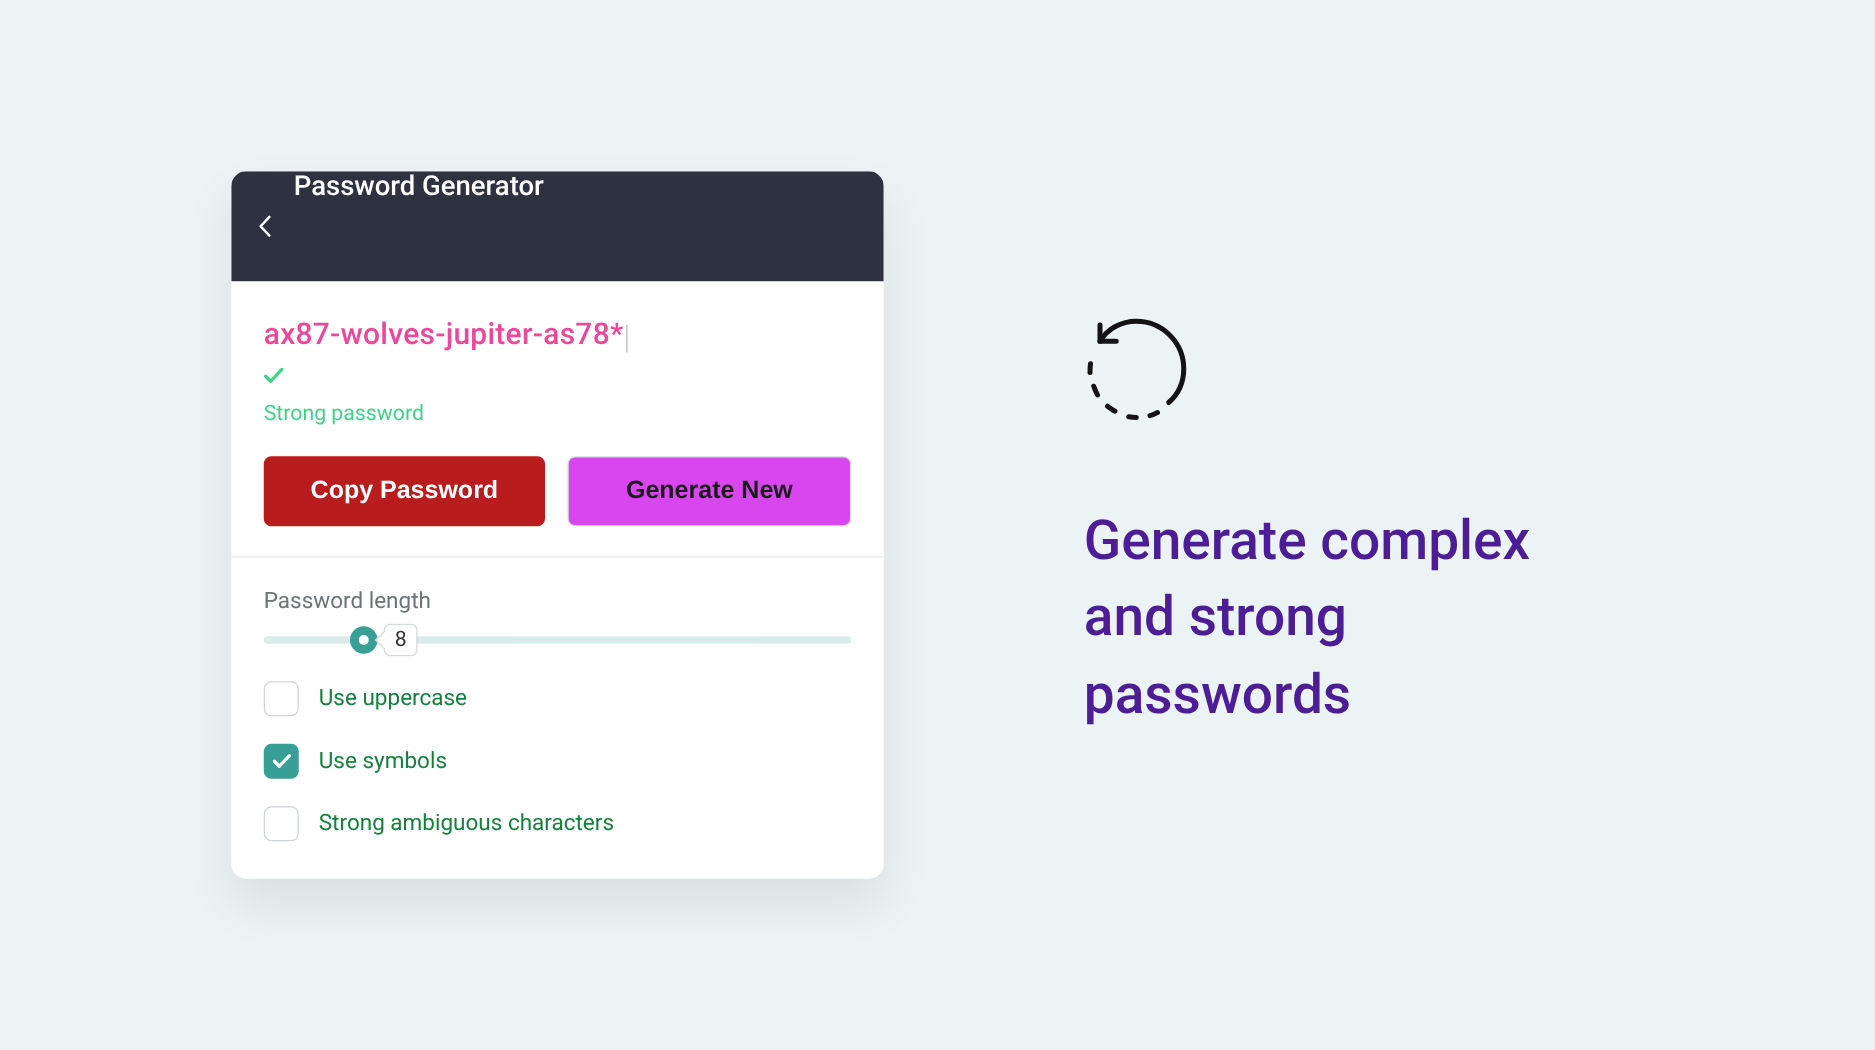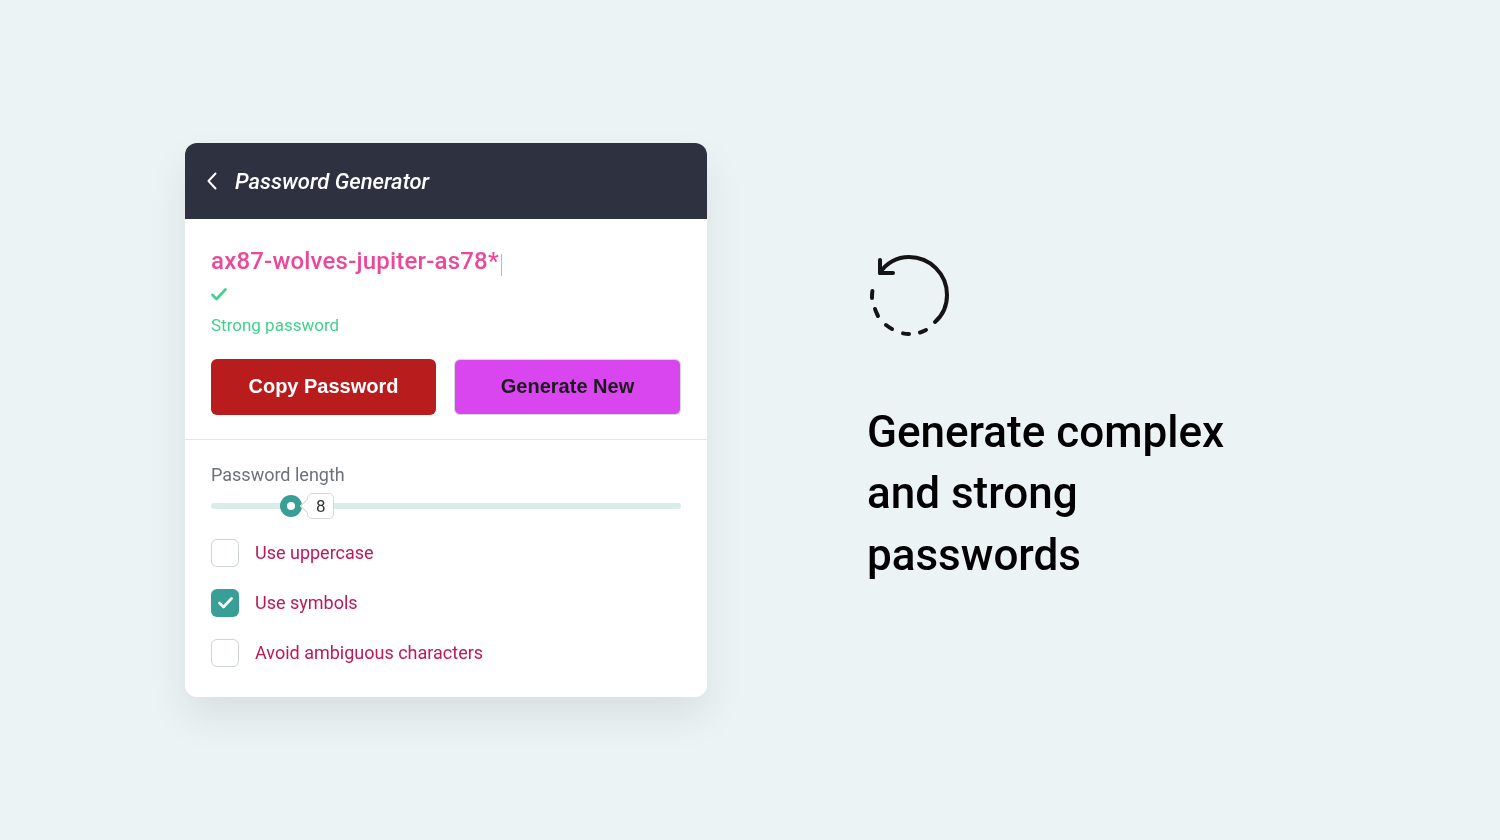--- a/index.html
+++ b/index.html
@@ -18,25 +18,23 @@
       width: 522px;
       background: #fff;
       border-radius: 12px;
       box-shadow: 0 20px 40px rgba(0,0,0,0.08);
       overflow: hidden;
     }
     .card-header {
       background: #2e3240;
       color: #fff;
       display: flex;
-      align-items: center;
       padding: 0 22px;
-      height: 76px;
+      height: 88px;
       gap: 18px;
-      font-style: italic;
     }
     .back-icon {
       display: inline-flex;
       align-items: center;
       justify-content: center;
       cursor: pointer;
     }
     .card-title {
       font-size: 22px;
       font-weight: 500;
@@ -184,34 +182,34 @@
     }
     .checkbox-unchecked {
       background: #fff;
       border: 1.5px solid #cfd4d7;
     }
     .checkbox-checked {
       background: #389f96;
       border: none;
     }
     .option-label {
-      color: #be185d;
+      color: #15803d;
       font-size: 18px;
     }
     .right {
       padding-left: 160px;
       max-width: 540px;
     }
     .hero-icon {
       margin-bottom: 60px;
     }
     .hero-text {
       font-size: 44px;
       font-weight: 500;
-      color: #000000;
+      color: #4c1d95;
       line-height: 1.4;
     }
   </style>
 </head>
 <body>
 
 <div class="left">
   <div class="card">
     <div class="card-header">
       <span class="back-icon">
@@ -255,21 +253,21 @@
           <div class="option-row">
             <div class="checkbox checkbox-checked">
               <svg width="15" height="12" viewBox="0 0 15 12" fill="none">
                 <path d="M1.5 6L5.5 10L13.5 1.5" stroke="#fff" stroke-width="2.6" stroke-linecap="round" stroke-linejoin="round"></path>
               </svg>
             </div>
             <span class="option-label">Use symbols</span>
           </div>
           <div class="option-row">
             <div class="checkbox checkbox-unchecked"></div>
-            <span class="option-label">Avoid ambiguous characters</span>
+            <span class="option-label">Strong ambiguous characters</span>
           </div>
         </div>
     </div>
   </div>
 </div>
 
 <div class="right">
   <div class="hero-icon">
     <svg width="84" height="84" viewBox="0 0 84 84" fill="none">
       <path d="M13 19 L13 6 M13 19 L26 19" stroke="#141414" stroke-width="4" stroke-linecap="round" stroke-linejoin="round"></path>

